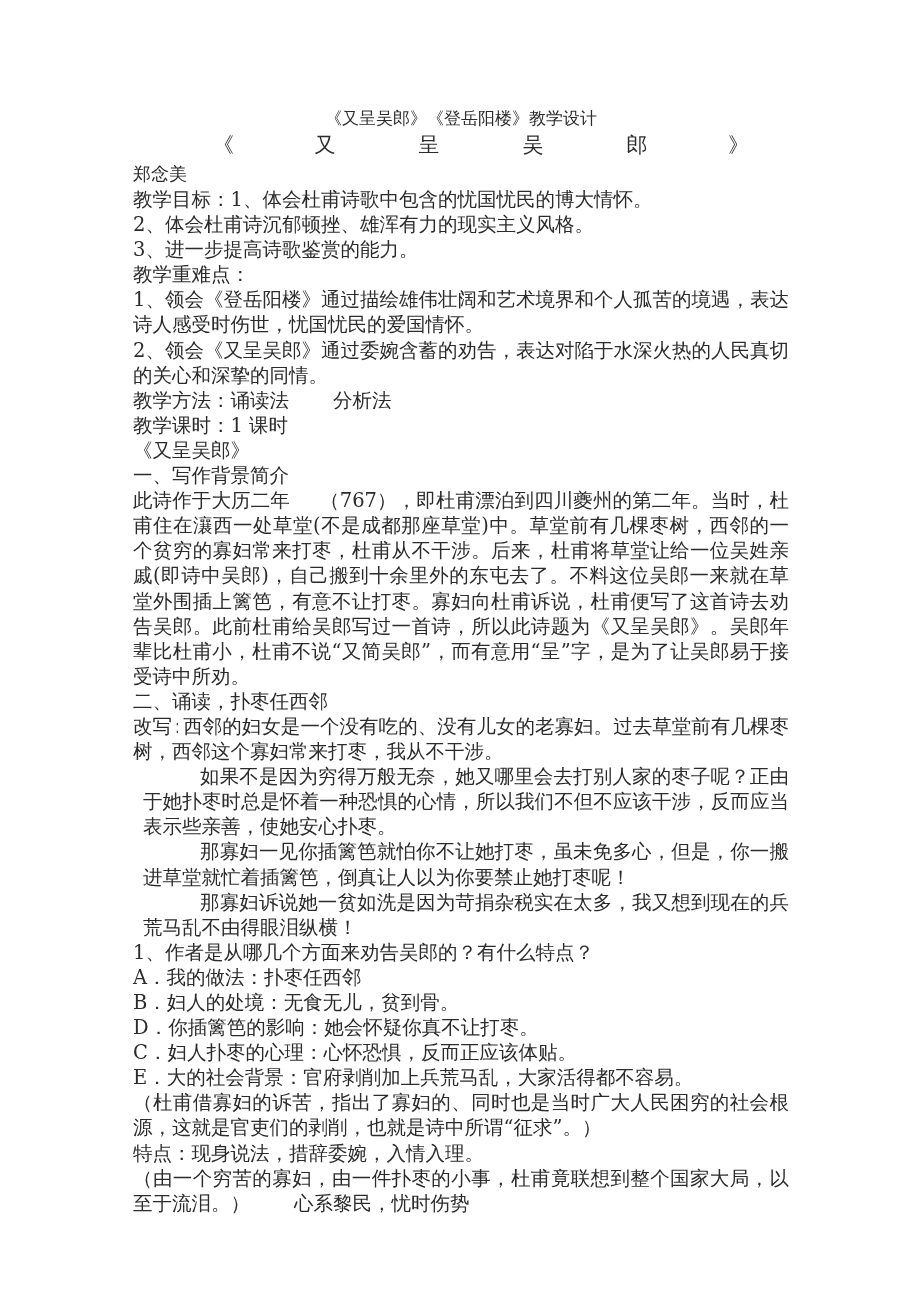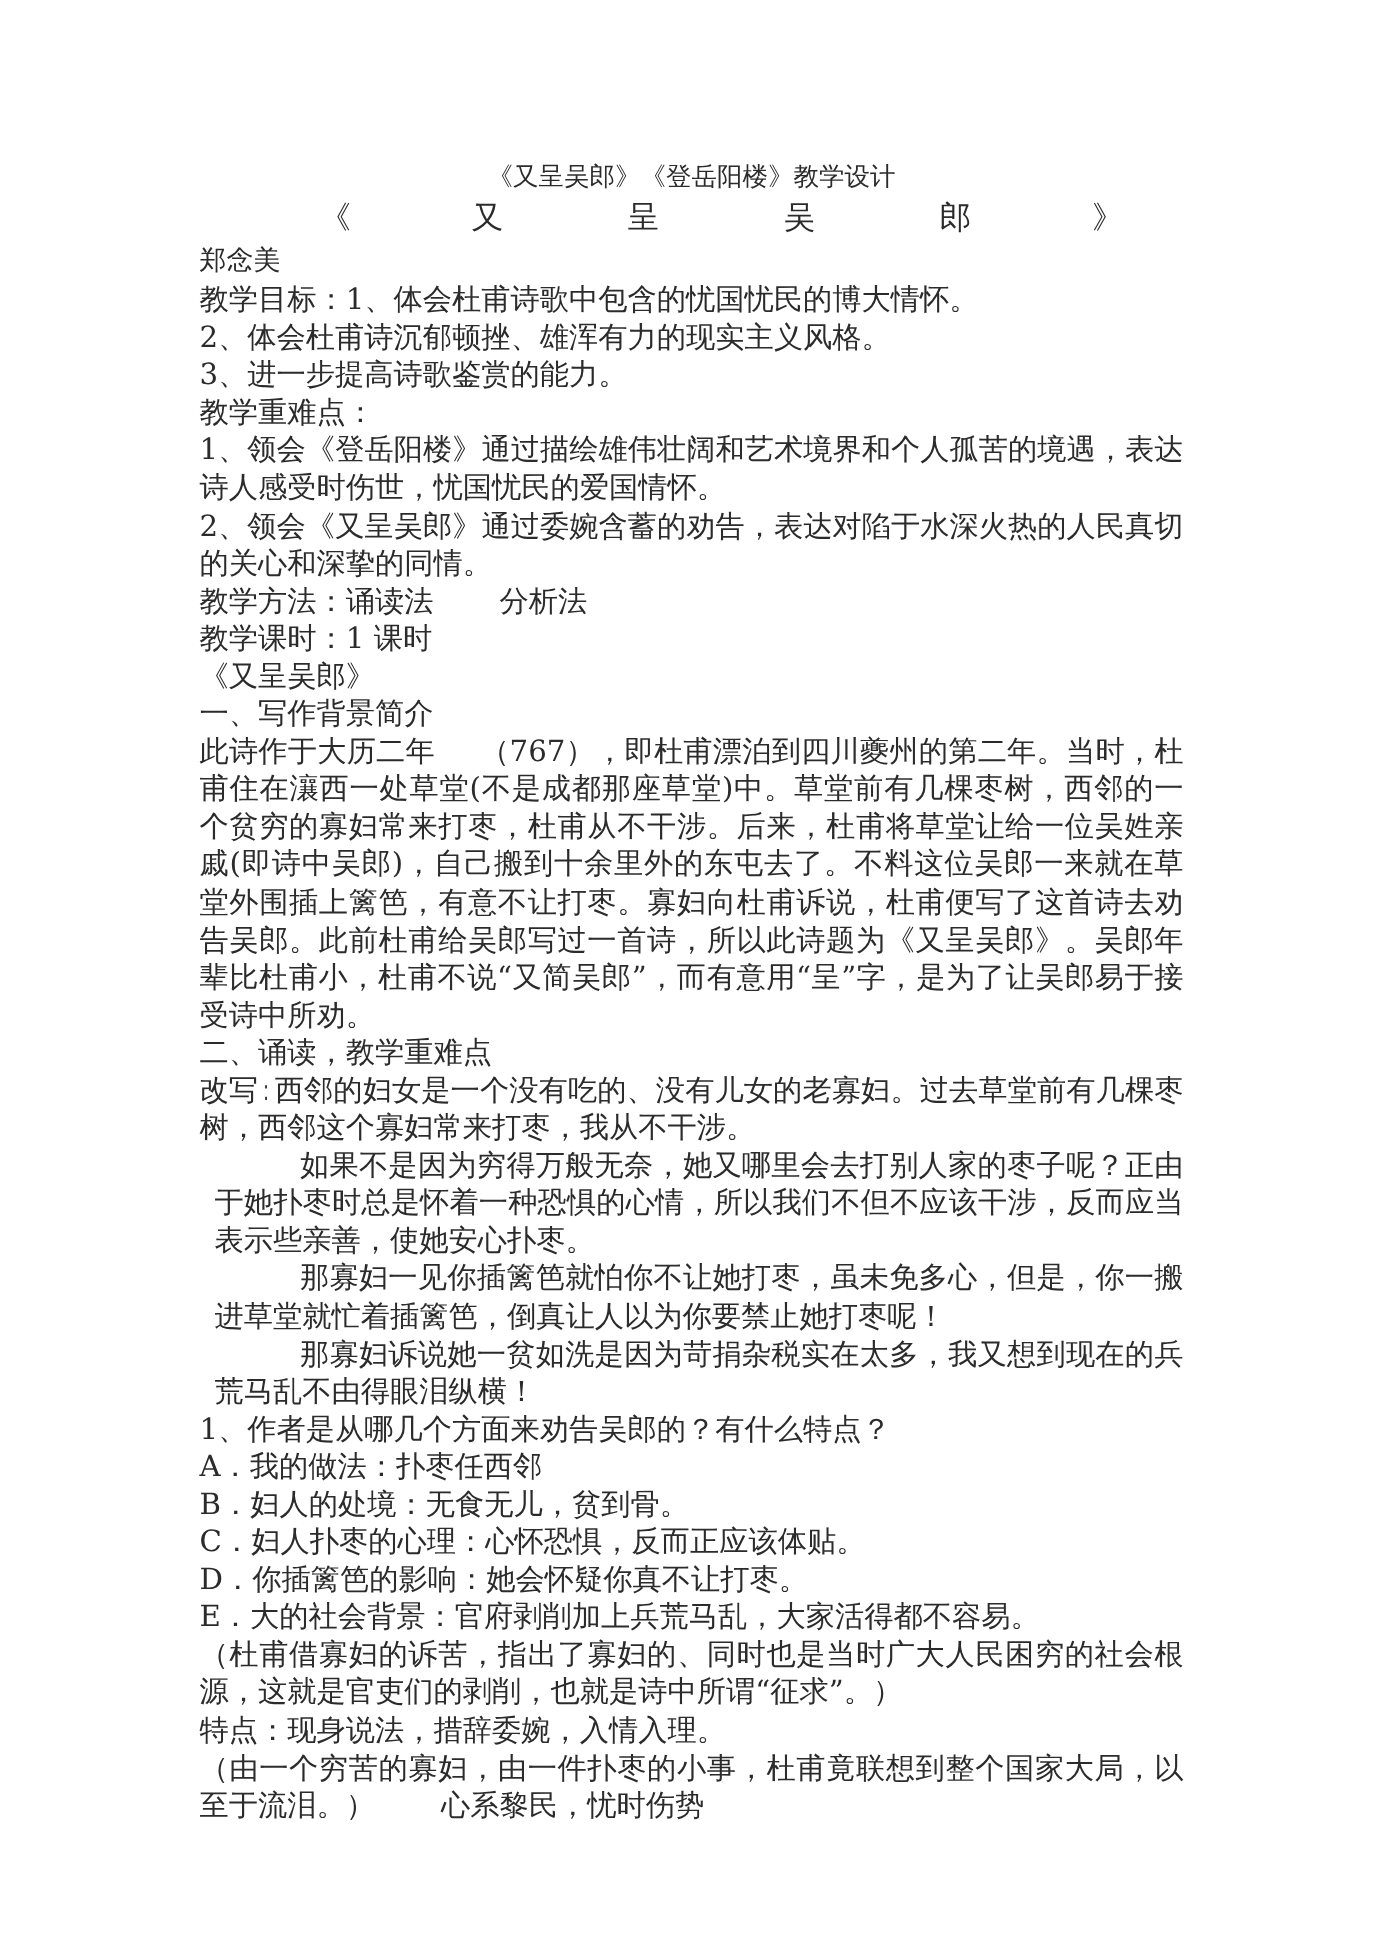--- a/index.html
+++ b/index.html
@@ -119,39 +119,39 @@
     <p class="p-body"><span>教学方法：诵读法</span><span class="gap-lg"></span><span>分析法</span></p>
 
     <p class="p-body">教学课时：1 课时</p>
 
     <p class="p-body">《又呈吴郎》</p>
 
     <p class="p-body">一、写作背景简介</p>
 
     <p class="p-body"><span>此诗作于大历二年</span><span class="gap-md"></span><span>（767），即杜甫漂泊到四川夔州的第二年。当时，杜甫住在瀼西一处草堂(不是成都那座草堂)中。草堂前有几棵枣树，西邻的一个贫穷的寡妇常来打枣，杜甫从不干涉。后来，杜甫将草堂让给一位吴姓亲戚(即诗中吴郎)，自己搬到十余里外的东屯去了。不料这位吴郎一来就在草堂外围插上篱笆，有意不让打枣。寡妇向杜甫诉说，杜甫便写了这首诗去劝告吴郎。此前杜甫给吴郎写过一首诗，所以此诗题为《又呈吴郎》。吴郎年辈比杜甫小，杜甫不说“又简吴郎”，而有意用“呈”字，是为了让吴郎易于接受诗中所劝。</span></p>
 
-    <p class="p-body">二、诵读，教学重难点</p>
+    <p class="p-body">二、诵读，扑枣任西邻</p>
 
     <p class="p-body"><span>改写</span><span class="narrow-colon">：</span><span>西邻的妇女是一个没有吃的、没有儿女的老寡妇。过去草堂前有几棵枣树，西邻这个寡妇常来打枣，我从不干涉。</span></p>
 
     <p class="p-body p-indent">如果不是因为穷得万般无奈，她又哪里会去打别人家的枣子呢？正由于她扑枣时总是怀着一种恐惧的心情，所以我们不但不应该干涉，反而应当表示些亲善，使她安心扑枣。</p>
 
     <p class="p-body p-indent">那寡妇一见你插篱笆就怕你不让她打枣，虽未免多心，但是，你一搬进草堂就忙着插篱笆，倒真让人以为你要禁止她打枣呢！</p>
 
     <p class="p-body p-indent">那寡妇诉说她一贫如洗是因为苛捐杂税实在太多，我又想到现在的兵荒马乱不由得眼泪纵横！</p>
 
     <p class="p-body">1、作者是从哪几个方面来劝告吴郎的？有什么特点？</p>
 
     <p class="p-body">A．我的做法：扑枣任西邻</p>
 
     <p class="p-body">B．妇人的处境：无食无儿，贫到骨。</p>
 
+    <p class="p-body">D．你插篱笆的影响：她会怀疑你真不让打枣。</p>
+
     <p class="p-body">C．妇人扑枣的心理：心怀恐惧，反而正应该体贴。</p>
-
-    <p class="p-body">D．你插篱笆的影响：她会怀疑你真不让打枣。</p>
 
     <p class="p-body">E．大的社会背景：官府剥削加上兵荒马乱，大家活得都不容易。</p>
 
     <p class="p-body">（杜甫借寡妇的诉苦，指出了寡妇的、同时也是当时广大人民困穷的社会根源，这就是官吏们的剥削，也就是诗中所谓“征求”。）</p>
 
     <p class="p-body">特点：现身说法，措辞委婉，入情入理。</p>
 
 
     <p class="p-body"><span>（由一个穷苦的寡妇，由一件扑枣的小事，杜甫竟联想到整个国家大局，以至于流泪。）</span><span class="gap-lg"></span><span>心系黎民，忧时伤势</span></p>
 

